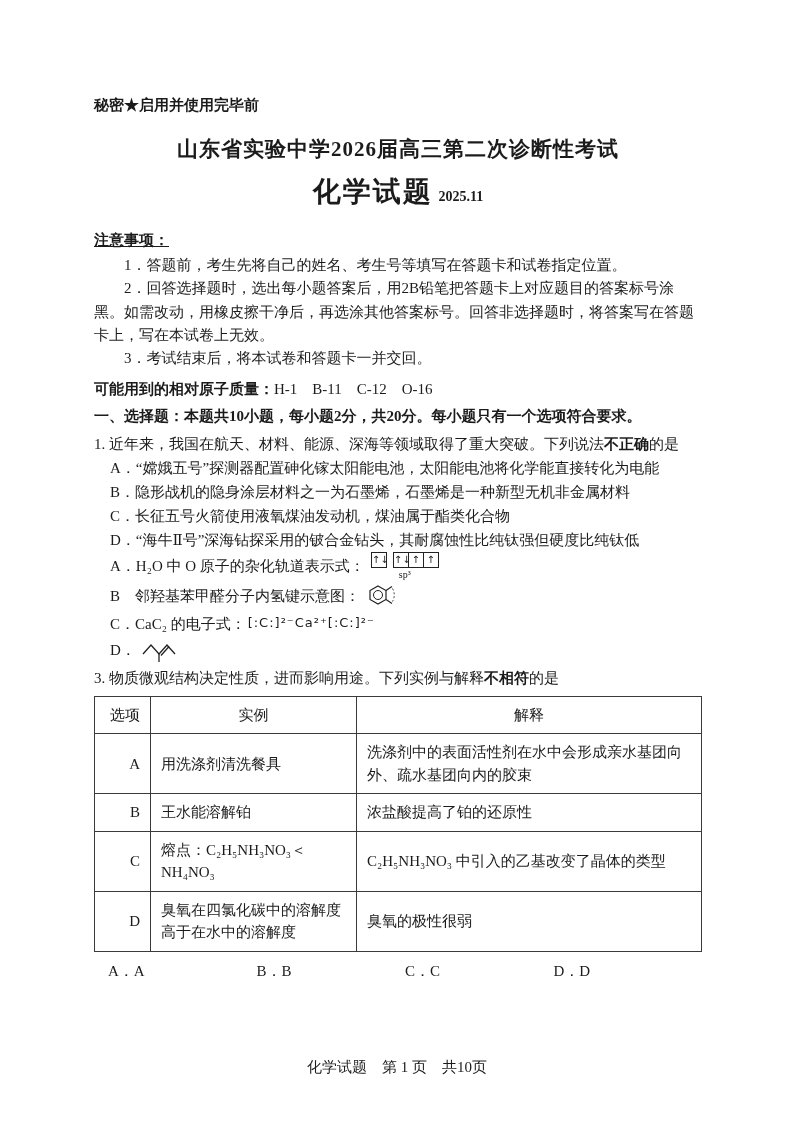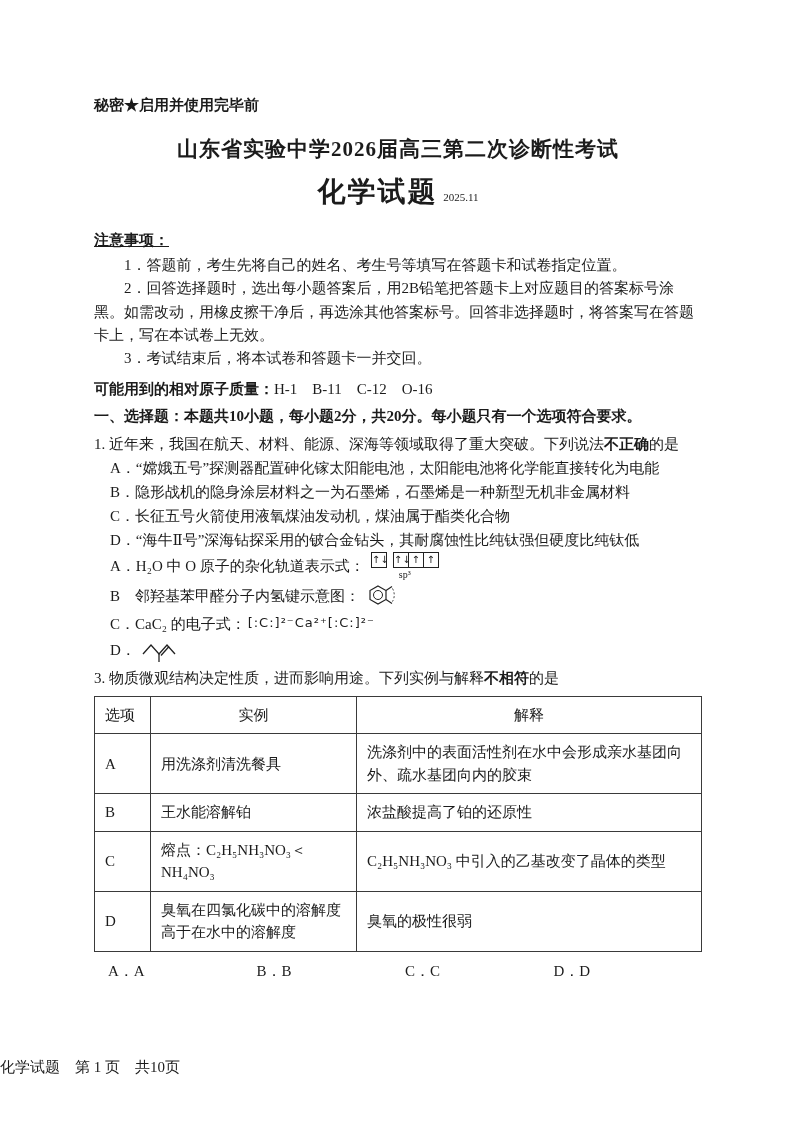--- a/index.html
+++ b/index.html
@@ -12,21 +12,21 @@
     position:relative;
     overflow:hidden;
   }
   .page { width:794px; height:1123px; padding:96px 92px 0 94px; position:relative; }
 
   .secret { font-weight:bold; font-size:15px; margin-bottom:20px; }
 
   .title { text-align:center; font-size:21px; font-weight:bold; letter-spacing:1px; margin-bottom:10px; }
   .subject-line { text-align:center; margin-bottom:20px; }
   .subject { font-size:28px; font-weight:bold; letter-spacing:2px; }
-  .date { font-size:11px; margin-left:2px; }
+  .date { font-size:14px; margin-left:2px;font-weight:bold; }
 
   .notice-heading { font-weight:bold; margin-bottom:4px;text-decoration:underline; }
   .notice { text-indent:2em; line-height:1.55; }
 
   .masses { margin-top:10px; margin-bottom:6px; }
   .masses .lbl { font-weight:bold; }
 
   .section-heading { font-weight:bold; line-height:1.5; margin-bottom:4px; }
 
   .stem { line-height:1.6; margin-top:2px; }
@@ -59,30 +59,30 @@
   }
   .qtable th, .qtable td {
     border:1px solid #3a3a3a;
     padding:7px 10px;
     font-size:15px;
     line-height:1.5;
     vertical-align:middle;
     text-align:left;
   }
   .qtable th { text-align:center; font-weight:normal; }
-  .qtable .c-opt { text-align:left; width:56px; }
+  .qtable .c-opt { text-align:right; width:56px; }
   .qtable .c-example { width:206px; }
   .qtable th.c-example, .qtable th.c-explain { font-weight:normal; }
 
   .answers { display:flex; padding-left:14px; margin-top:6px; }
   .answers span { width:158px; }
 
   .footer {
     position:absolute; left:0; right:0; bottom:46px;
-    text-align:left; font-size:15px;
+    text-align:center; font-size:15px;
   }
 </style>
 </head>
 <body>
 
 <div class="page">
 
   <div class="secret">秘密★启用并使用完毕前</div>
 
   <h1 class="title">山东省实验中学2026届高三第二次诊断性考试</h1>

